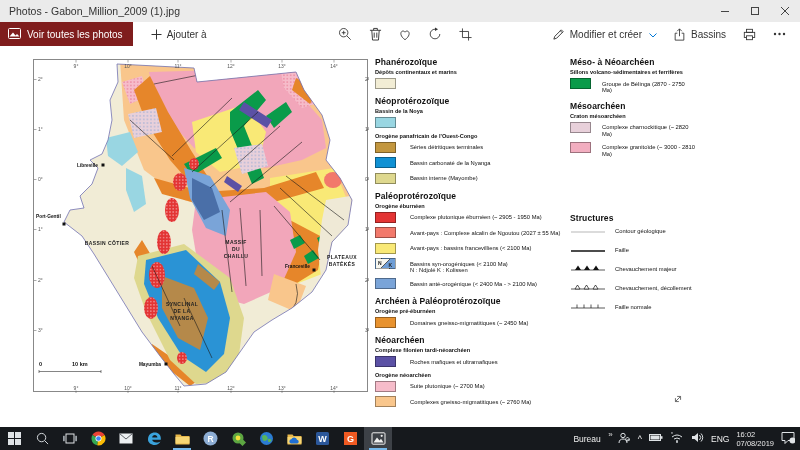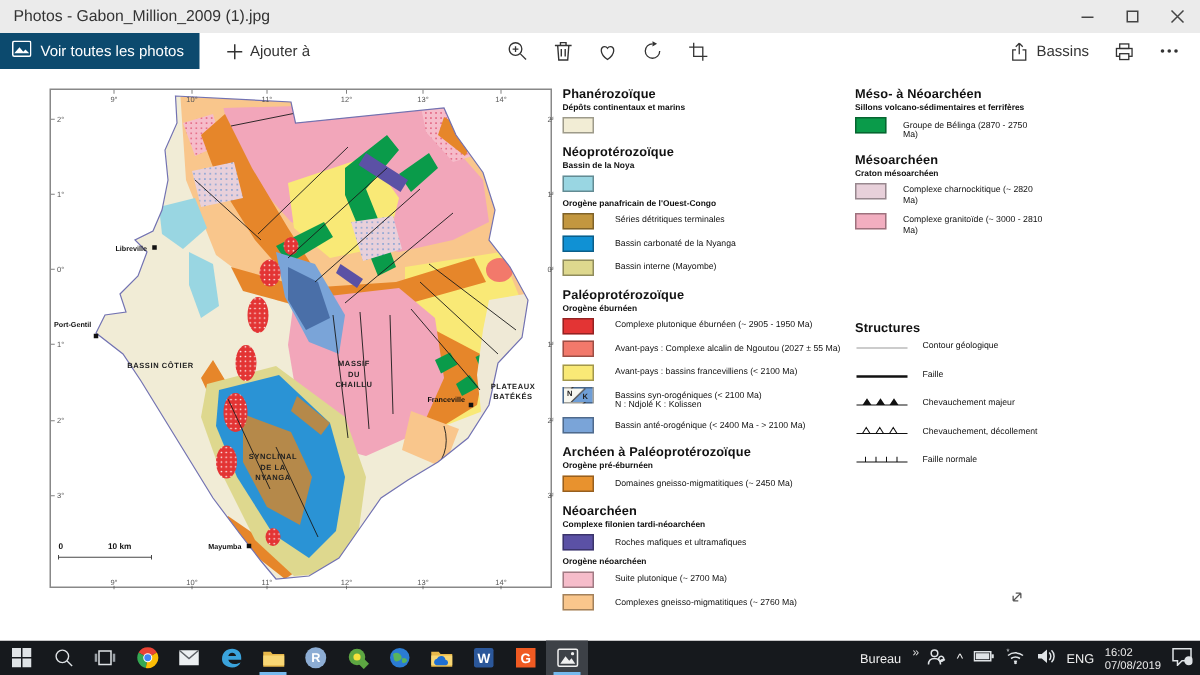--- a/index.html
+++ b/index.html
@@ -11,21 +11,21 @@
   .titlebar { height:22px; background:#ebebeb; display:flex; align-items:center;
     font-size:10.5px; color:#333; flex:0 0 auto; }
   .titlebar .t { padding-left:9px; flex:1; }
   .wbtns { display:flex; height:100%; }
   .wbtn { width:30px; height:100%; display:flex; align-items:center; justify-content:center; color:#444; }
   .wbtn svg { display:block; }
 
   
   .cmdbar { height:24px; background:#fff; display:flex; align-items:stretch; font-size:10px;
     color:#333; flex:0 0 auto; position:relative; }
-  .btn-seeall { background:#0c4a6e; color:#fff; display:flex; align-items:center; gap:6px;
+  .btn-seeall { background:#7f1d1d; color:#fff; display:flex; align-items:center; gap:6px;
     padding:0 10px 0 8px; }
   .cmd-item { display:flex; align-items:center; gap:5px; padding:0 8px; color:#333; }
   .cmd-ico { width:30px; display:flex; align-items:center; justify-content:center; }
   .cmd-center { position:absolute; left:330px; top:0; height:24px; display:flex; }
   .cmd-right { position:absolute; right:6px; top:0; height:24px; display:flex; align-items:center; }
   .chev { color:#0078d7; margin-left:2px; }
 
   
   .content { flex:1 1 auto; position:relative; background:#fff; }
 
@@ -139,20 +139,31 @@
           </svg>
       </div>
       <div class="cmd-ico">
         <svg width="13" height="13" viewBox="0 0 15 15" fill="none" stroke="#333">
             <path d="M4,0.5 V11 H14.5 M0.5,4 H11 V14.5"></path>
           </svg>
       </div>
     </div>
 
     <div class="cmd-right">
+      <div class="cmd-item">
+        <svg width="13" height="13" viewBox="0 0 14 14">
+            <path d="M2,12 L3,9 L10,2 L12,4 L5,11 Z M9,3 L11,5" fill="none" stroke="#333"></path>
+          </svg>
+        <span>Modifier et créer</span>
+        <span class="chev">
+          <svg width="8" height="5" viewBox="0 0 8 5">
+              <path d="M0.5,0.5 L4,4 L7.5,0.5" fill="none" stroke="#0078d7"></path>
+            </svg>
+        </span>
+      </div>
       <div class="cmd-item">
         <svg width="13" height="13" viewBox="0 0 15 15" fill="none" stroke="#333">
             <path d="M5,6 H2.5 V14 H12.5 V6 H10 M7.5,1 V9.5 M7.5,1 L4.8,3.7 M7.5,1 L10.2,3.7"></path>
           </svg>
         <span>Bassins</span>
       </div>
       <div class="cmd-ico">
         <svg width="13" height="13" viewBox="0 0 15 15" fill="none" stroke="#333">
             <rect x="1.5" y="5" width="12" height="6"></rect>
             <rect x="4" y="1.5" width="7" height="3.5"></rect>

